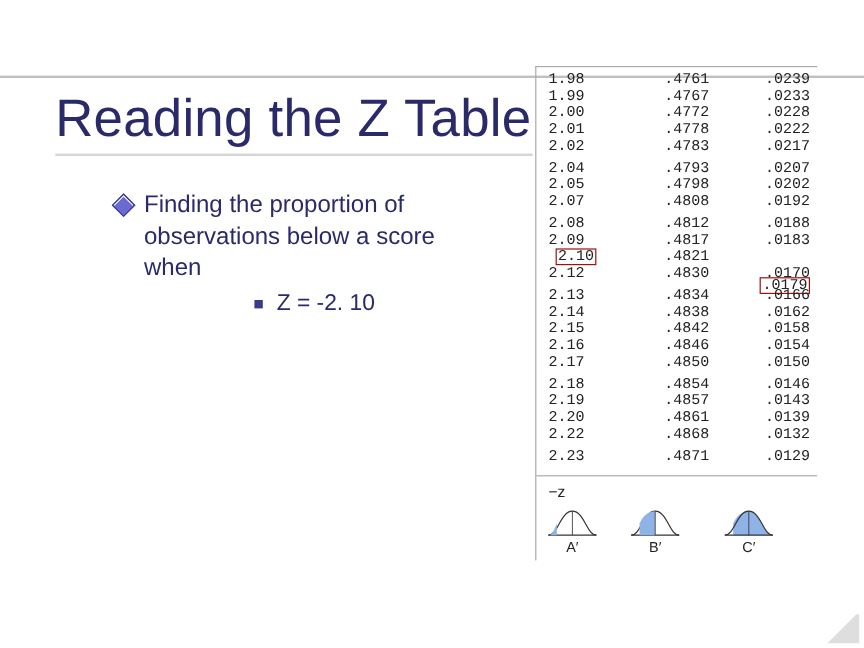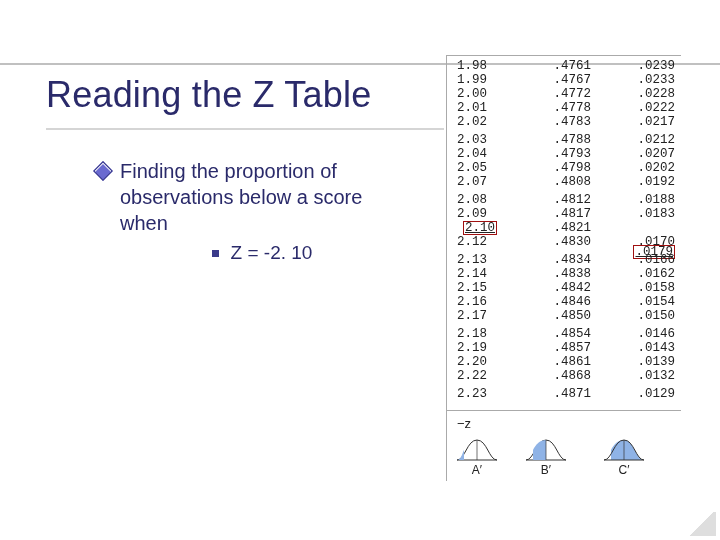--- a/index.html
+++ b/index.html
@@ -13,21 +13,21 @@
   }
   .slide {
     position: relative;
     width: 720px;
     height: 540px;
   }
   .title {
     position: absolute;
     left: 46px;
     top: 74px;
-    font-size: 36px;
+    font-size: 44px;
     color: #2a2a6a;
     font-family: Verdana, Geneva, sans-serif;
     letter-spacing: 0.2px;
   }
   .rule-top {
     position: absolute;
     left: 0;
     top: 63px;
     width: 720px;
     height: 2px;
@@ -123,21 +123,20 @@
   .c-a { width: 50px; text-align: left; padding-left: 10px; }
   .c-b { width: 78px; }
   .c-c { width: 78px; }
 
   .zbox {
     border: 1px solid #a01010;
     margin: -1px 0 -1px 6px;
     padding: 0 1px;
     display: inline-block;
     line-height: 12px;
-    text-decoration: underline;
   }
 
   .zfooter {
     border-top: 1px solid #aaa;
     display: flex;
     flex-direction: column;
     padding: 6px 0 4px 0;
   }
   .zfooter .minusz {
     font-family: Verdana, Geneva, sans-serif;
@@ -221,25 +220,20 @@
             <div class="zcell c-b">.4778</div>
             <div class="zcell c-c">.0222</div>
           </div>
           <div class="zrow">
             <div class="zcell c-a">2.02</div>
             <div class="zcell c-b">.4783</div>
             <div class="zcell c-c">.0217</div>
           </div>
         </div>
         <div class="group">
-          <div class="zrow">
-            <div class="zcell c-a">2.03</div>
-            <div class="zcell c-b">.4788</div>
-            <div class="zcell c-c">.0212</div>
-          </div>
           <div class="zrow">
             <div class="zcell c-a">2.04</div>
             <div class="zcell c-b">.4793</div>
             <div class="zcell c-c">.0207</div>
           </div>
           <div class="zrow">
             <div class="zcell c-a">2.05</div>
             <div class="zcell c-b">.4798</div>
             <div class="zcell c-c">.0202</div>
           </div>

